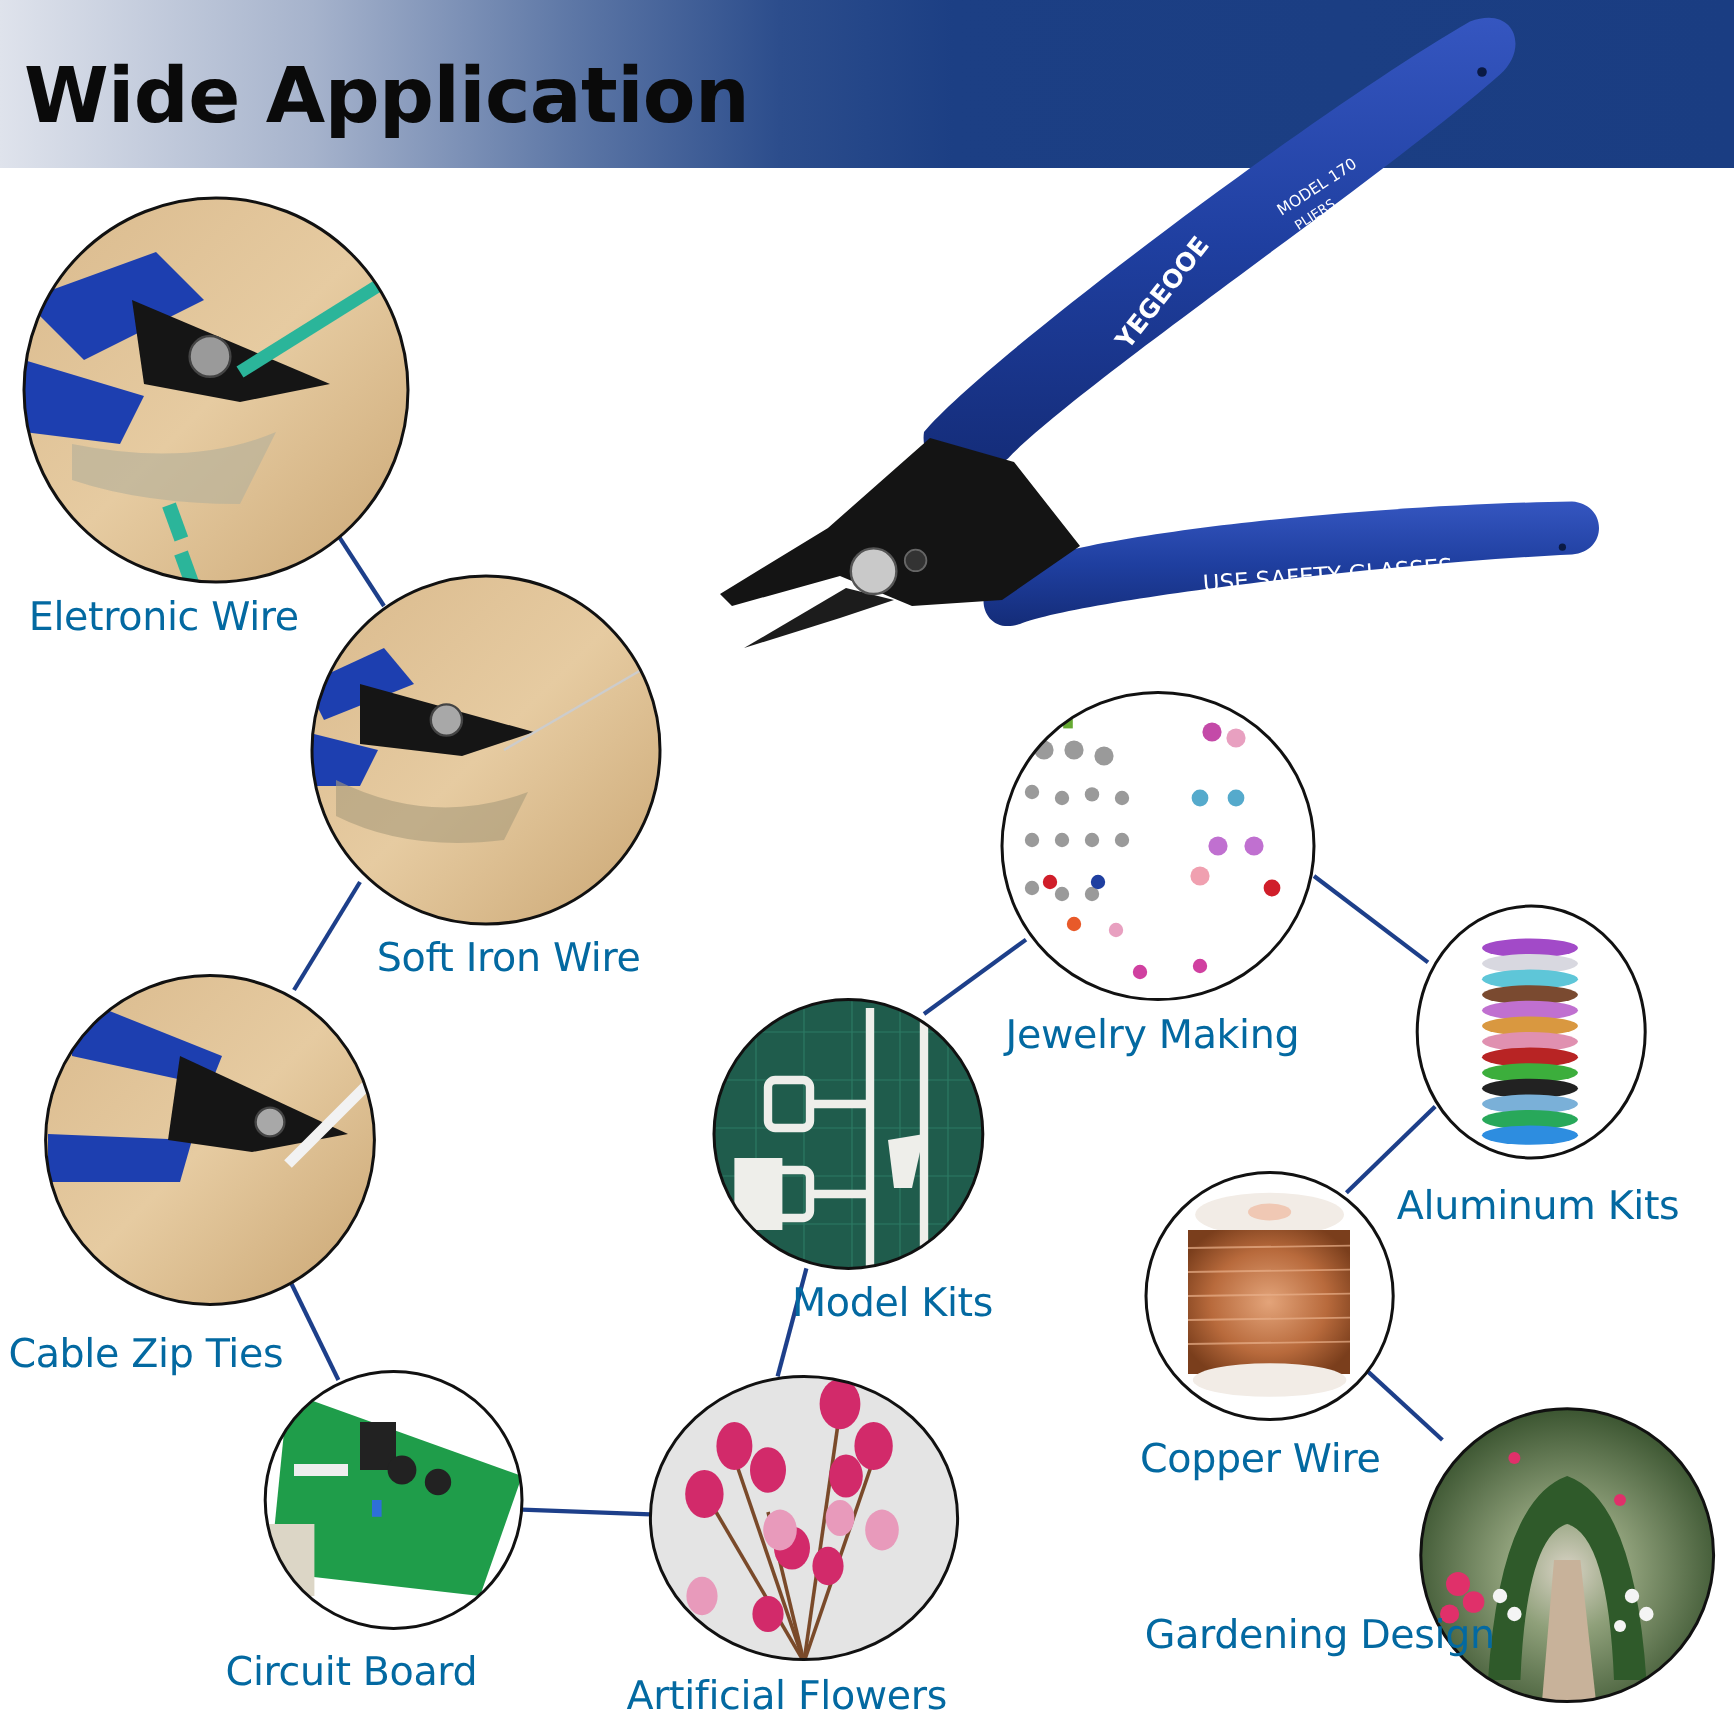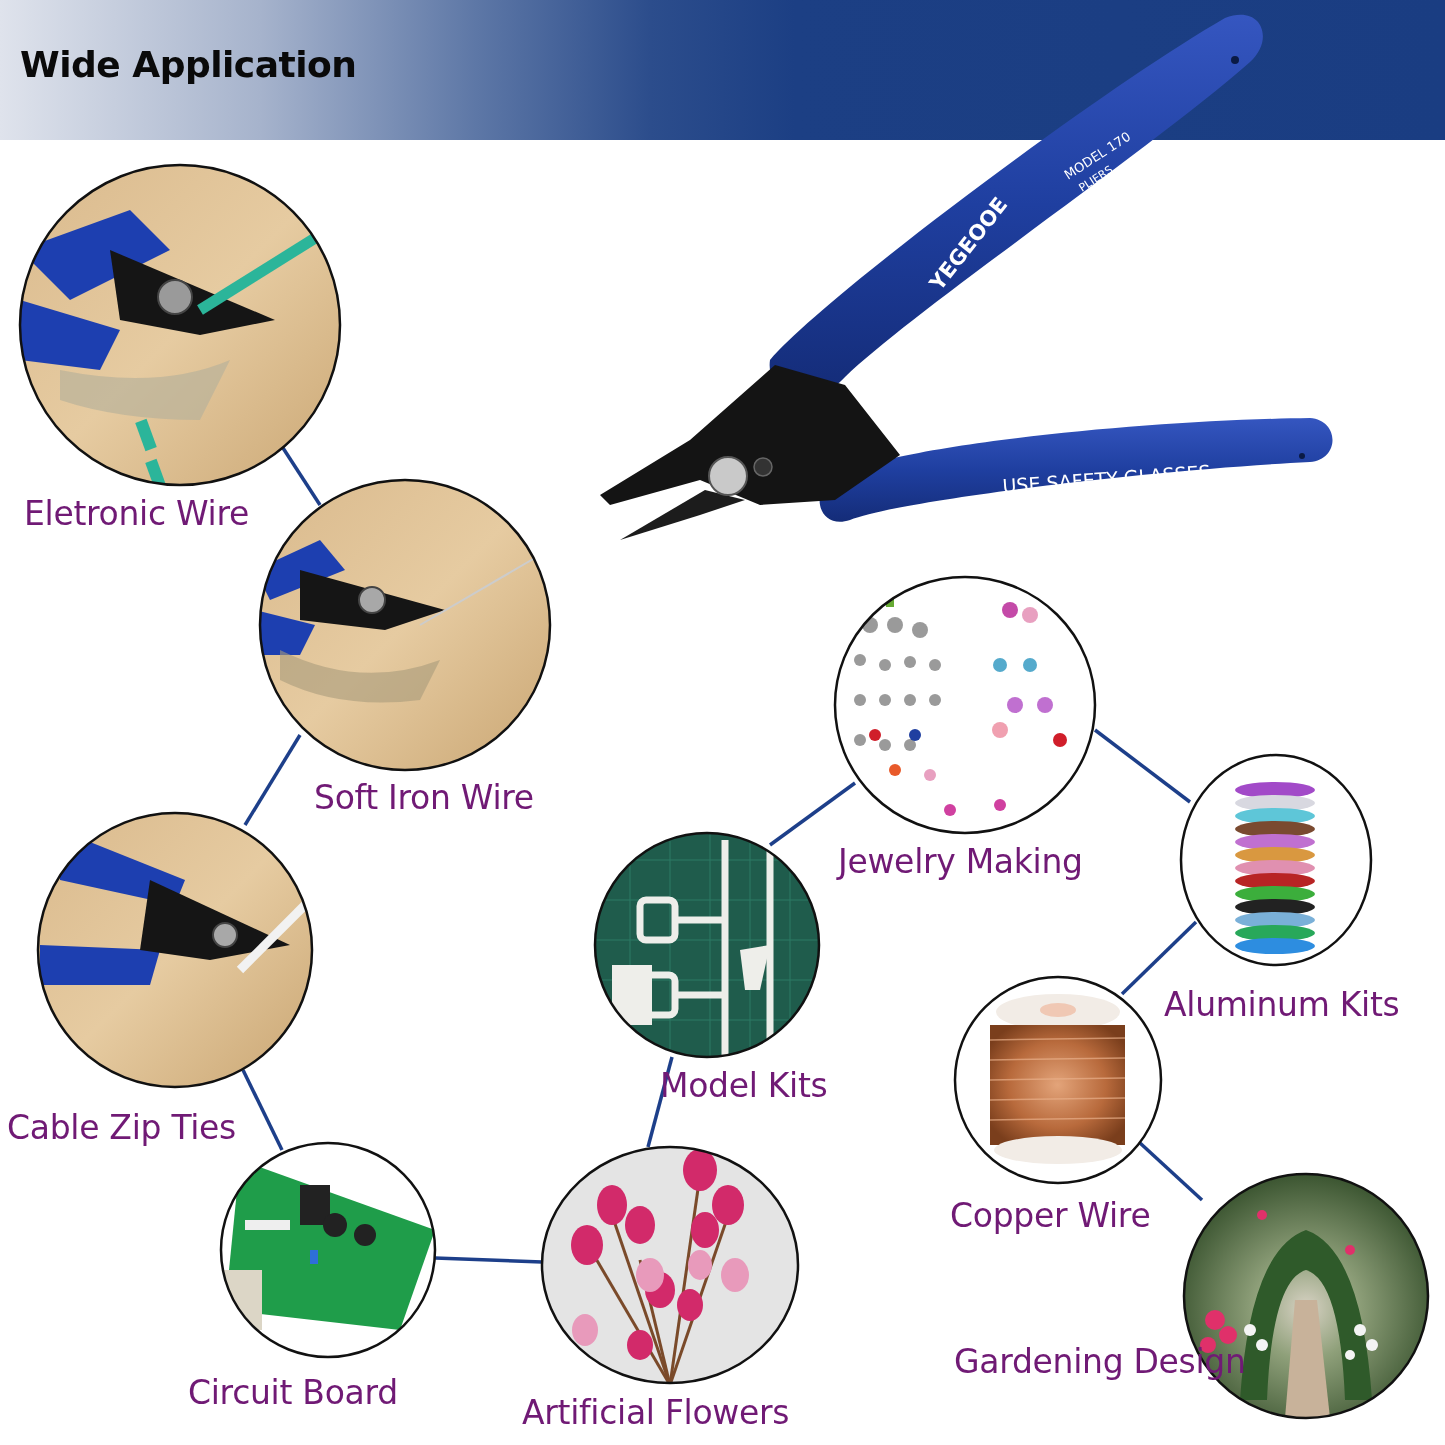--- a/index.html
+++ b/index.html
@@ -1,20 +1,20 @@
 <!DOCTYPE html>
 <html><head>
 <meta charset="utf-8">
 <style>
   html,body{margin:0;padding:0;}
   body{width:1445px;height:1445px;position:relative;overflow:hidden;background:#ffffff;font-family:"DejaVu Sans","Liberation Sans",sans-serif;}
   .header{position:absolute;left:0;top:0;width:1445px;height:140px;background:linear-gradient(90deg,#dfe3ec 0%,#a6b3cc 18%,#5d77a6 33%,#2c4d8c 45%,#1c3f84 55%,#1a3d82 100%);}
-  .title{position:absolute;left:20px;top:44px;font-size:36px;font-weight:bold;color:#0a0a0a;letter-spacing:-0.5px;}
+  .title{position:absolute;left:20px;top:44px;font-size:64px;font-weight:bold;color:#0a0a0a;letter-spacing:-0.5px;}
   svg.scene{position:absolute;left:0;top:0;}
-  .label{position:absolute;font-size:33px;color:#701a75;white-space:nowrap;letter-spacing:-0.3px;}
+  .label{position:absolute;font-size:33px;color:#0369a1;white-space:nowrap;letter-spacing:-0.3px;}
 </style>
 </head>
 <body>
 
 <div class="header">
   <div class="title">Wide Application</div>
 </div>
 
 <svg class="scene" width="1445" height="1445" viewBox="0 0 1445 1445">
   <defs>

